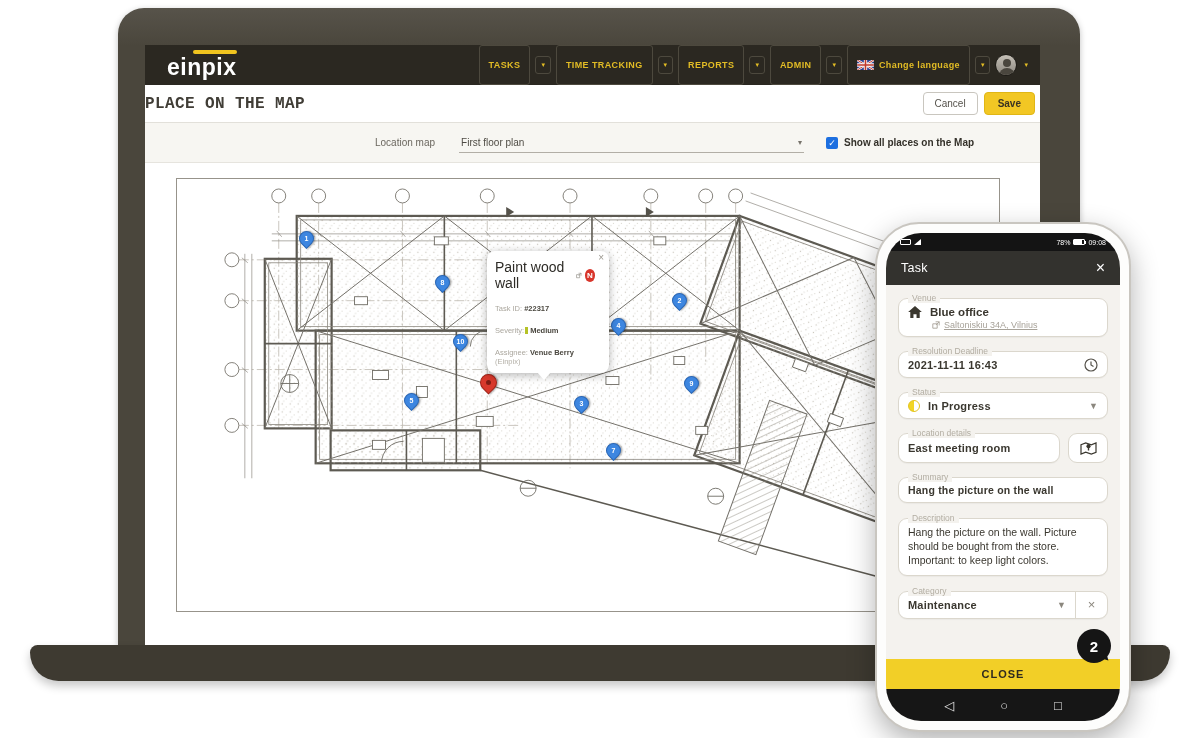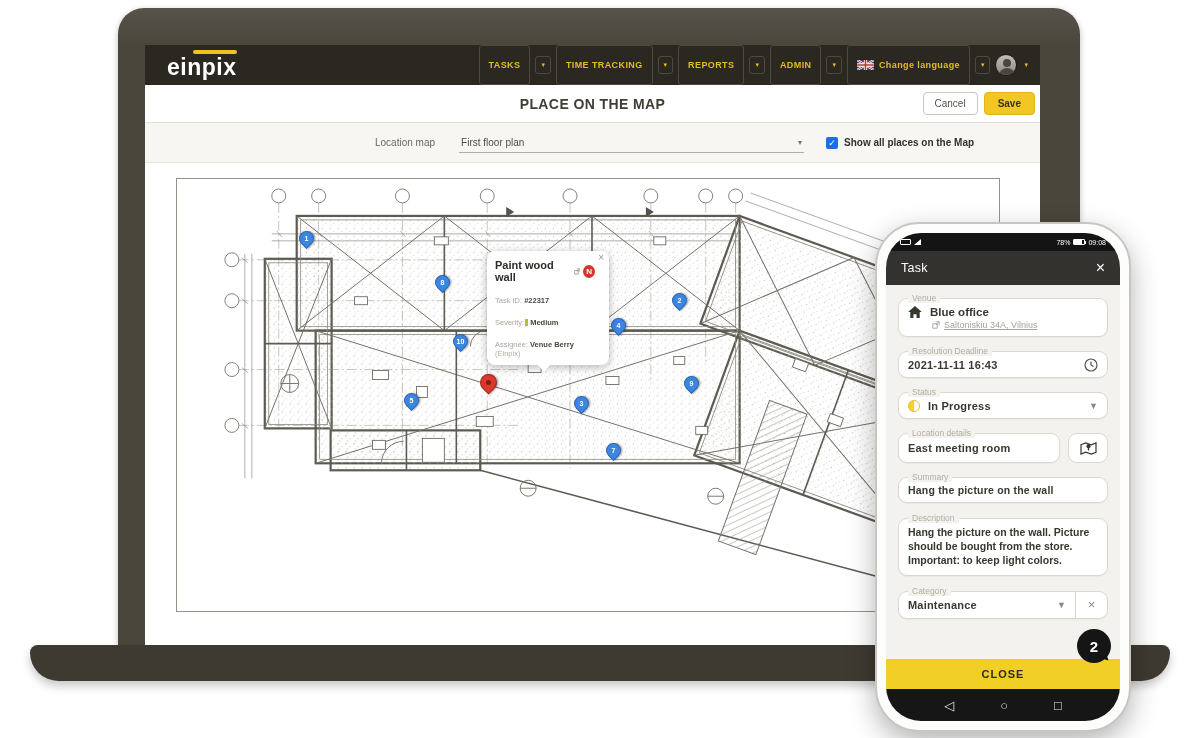--- a/index.html
+++ b/index.html
@@ -21,21 +21,21 @@
   .nav { margin-left:auto; display:flex; align-items:center; gap:5px; }
   .nav-btn { border:1px solid #4d493e; border-radius:3px; padding:14px 9px; color:#e2bc25;
     font-size:9px; font-weight:bold; letter-spacing:.4px; white-space:nowrap; cursor:pointer; display:flex; align-items:center; gap:5px; }
   .nav-caret { border:1px solid #4d493e; border-radius:3px; padding:4px 5px; color:#e2bc25; font-size:7px; cursor:pointer; }
   .avatar { width:22px; height:22px; border-radius:50%; background:linear-gradient(180deg,#c4bfb6 0%,#8d8880 100%); overflow:hidden; position:relative; border:1px solid #1d1b16; }
   .avatar::before { content:""; position:absolute; left:7px; top:4px; width:8px; height:8px; border-radius:50%; background:#4a463e; }
   .avatar::after { content:""; position:absolute; left:3px; top:13px; width:16px; height:10px; border-radius:8px 8px 0 0; background:#4a463e; }
 
   
   .page-header { position:relative; height:38px; background:#fff; border-bottom:1px solid #e2e0da; display:flex; align-items:center; }
-  .page-title { position:absolute; left:0; right:0; text-align:center; font-size:14px; font-weight:bold; color:#403d36; letter-spacing:.4px; }
+  .page-title { position:absolute; left:0; right:0; font-size:16px; font-weight:bold; color:#403d36; letter-spacing:.4px;font-family:Liberation Mono, monospace; }
   .ph-actions { margin-left:auto; display:flex; gap:6px; padding-right:5px; z-index:2; }
   .btn-cancel { background:#fff; border:1px solid #c9c6bf; border-radius:4px; padding:5px 11px; font-size:10px; color:#55524b; cursor:pointer; }
   .btn-save { background:#f2c724; border:1px solid #e0b616; border-radius:4px; padding:5px 13px; font-size:10px; font-weight:bold; color:#3a3322; cursor:pointer; }
 
   
   .filter-bar { height:40px; background:#f7f6f2; border-bottom:1px solid #e6e4de; display:flex; align-items:center; }
   .filter-label { font-size:10px; color:#6b675f; margin-left:230px; }
   .map-select { margin-left:24px; width:345px; border-bottom:1px solid #b2aea6; display:flex; align-items:center; padding:4px 2px; cursor:pointer; }
   .map-select .val { font-size:10px; color:#4f4c45; }
   .map-select .car { margin-left:auto; font-size:8px; color:#77736b; }
@@ -51,21 +51,21 @@
   .pin i { position:absolute; inset:0; display:flex; align-items:center; justify-content:center; transform:rotate(45deg);
     font-style:normal; color:#fff; font-size:7px; font-weight:bold; }
   .pin.red { background:#d8392c; border-color:#a32419; width:17px; height:17px; z-index:4; }
   .pin.red i::after { content:""; width:5px; height:5px; border-radius:50%; background:#801d14; }
 
   .popup { position:absolute; left:310px; top:72px; width:122px; background:#fff; border-radius:8px; z-index:6;
     box-shadow:0 2px 10px rgba(0,0,0,.3); padding:8px 8px 7px 8px; }
   .popup::after { content:""; position:absolute; left:50px; bottom:-7px; border:7px solid transparent; border-top:8px solid #fff; border-bottom:0; }
   .popup-close { position:absolute; top:2px; right:5px; font-size:10px; color:#9b978f; cursor:pointer; line-height:1; }
   .popup-title-row { display:flex; align-items:center; gap:3px; padding-right:6px; }
-  .popup-title { font-size:11px; font-weight:bold; color:#2e2c27; }
+  .popup-title { font-size:14px; font-weight:normal; color:#2e2c27; }
   .popup-badge { margin-left:auto; width:13px; height:13px; border-radius:50%; background:#d8352b; color:#fff;
     font-size:8px; font-weight:bold; display:flex; align-items:center; justify-content:center; }
   .popup-row { margin-top:13px; font-size:7.5px; color:#4a473f; }
   .popup-row .lbl { color:#aba79e; }
   .sev-bar { display:inline-block; width:3px; height:7px; background:#b5c227; margin:0 2px -1px 1px; }
   .popup-row .org { color:#b3afa6; }
 
   
   .phone { position:absolute; left:875px; top:222px; width:256px; height:510px; background:#fdfdfc;
     border:2px solid #c9c6c0; border-radius:44px; box-shadow:0 10px 28px rgba(0,0,0,.3); z-index:10; }
@@ -95,21 +95,21 @@
   .f-right { margin-left:auto; color:#6e6a61; display:flex; align-items:center; }
   .status-dot { width:12px; height:12px; border-radius:50%; border:1.5px solid #e3c31c;
     background:linear-gradient(90deg,#f2d524 0%,#f2d524 50%,#fff 50%); margin-right:8px; }
   .caret-g { font-size:9px; color:#8b877e; }
   .loc-row { margin-top:14px; display:flex; gap:8px; align-items:stretch; }
   .loc-row .field { flex:1; display:flex; align-items:center; padding:0 9px; height:30px; }
   .map-btn { width:40px; height:30px; background:#fff; border:1px solid #dbd7cd; border-radius:9px;
     display:flex; align-items:center; justify-content:center; cursor:pointer; }
   .f-sum { margin-top:14px; height:26px; display:flex; align-items:center; padding:0 9px; }
   .f-desc { margin-top:15px; padding:7px 9px; }
-  .f-desc p { font-size:10.5px; font-weight:bold; color:#3a372f; line-height:1.32; }
+  .f-desc p { font-size:10.5px; font-weight:normal; color:#3a372f; line-height:1.32; }
   .f-cat { margin-top:15px; height:28px; display:flex; align-items:center; }
   .cat-main { flex:1; display:flex; align-items:center; padding:0 9px; height:100%; }
   .cat-clear { width:32px; height:100%; border-left:1px solid #dbd7cd; display:flex; align-items:center; justify-content:center;
     color:#8b877e; font-size:13px; cursor:pointer; }
   .f-sev { margin-top:15px; height:30px; display:flex; align-items:center; padding:0 9px; }
 
   .p-close-bar { position:absolute; left:0; right:0; bottom:32px; height:30px; background:#f2cf27;
     display:flex; align-items:center; justify-content:center; z-index:4; cursor:pointer;
     font-size:11px; font-weight:bold; letter-spacing:1px; color:#2e2a1f; }
   .p-badge { position:absolute; right:9px; bottom:58px; width:34px; height:34px; border-radius:50%;

